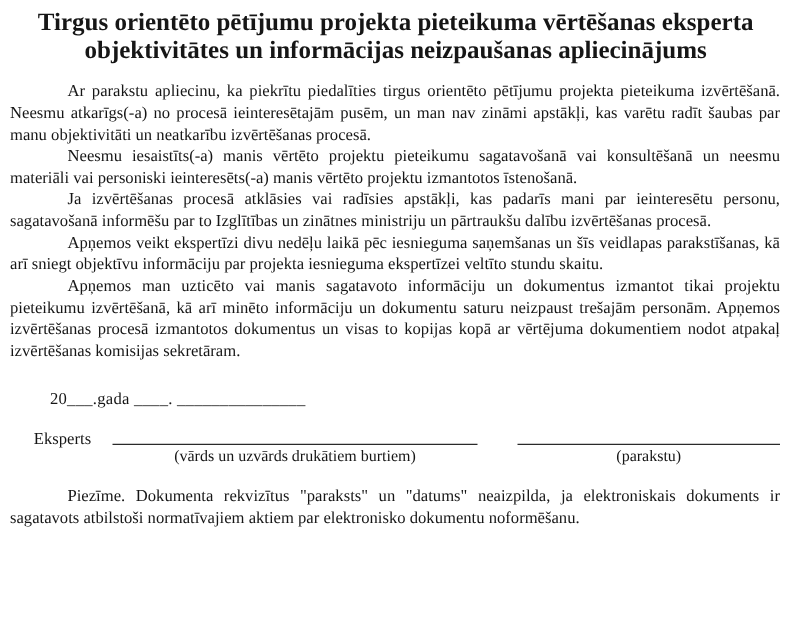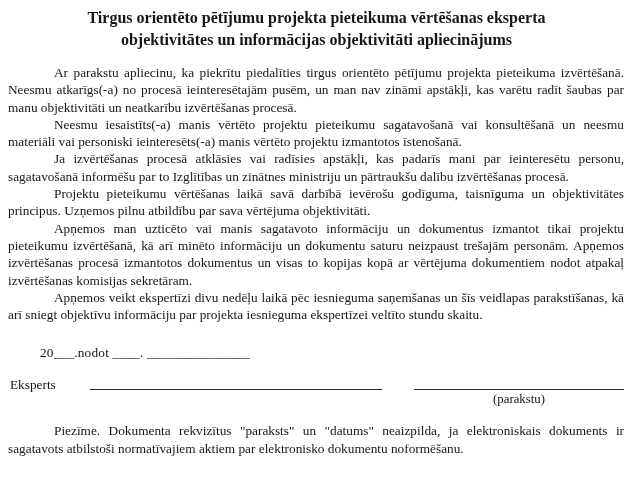--- a/index.html
+++ b/index.html
@@ -10,21 +10,21 @@
     background: #ffffff;
     font-family: "Liberation Serif", serif;
     color: #161616;
     position: relative;
     overflow: hidden;
     margin: 0;
   }
   .title {
     text-align: center;
     font-weight: bold;
-    font-size: 16px;
+    font-size: 20px;
     line-height: 22px;
     padding-top: 7px;
   }
   .content {
     margin: 13px 9px 0 8px;
     font-size: 13.3px;
     line-height: 17.3px;
     text-align: justify;
   }
   .content p {
@@ -40,20 +40,21 @@
   }
   .sig-row {
     display: flex;
     align-items: flex-start;
     margin: 13px 9px 0 10px;
     font-size: 13.3px;
   }
   .sig-label {
     width: 80px;
     padding-top: 3px;
+    text-align: center;
   }
   .sig-col-name { width: 292px; }
   .sig-gap { width: 32px; }
   .sig-col-sign { width: 210px; }
   .sig-line {
     border-bottom: 1px solid #2a2a2a;
     height: 16px;
   }
   .sig-caption {
     text-align: center;
@@ -71,38 +72,38 @@
     text-indent: 46px;
   }
 </style>
 </head>
 <body>
 
 <div class="page">
 
   <div class="title">
     <div>Tirgus orientēto pētījumu projekta pieteikuma vērtēšanas eksperta</div>
-    <div>objektivitātes un informācijas objektivitāti apliecinājums</div>
+    <div>objektivitātes un informācijas neizpaušanas apliecinājums</div>
   </div>
 
   <div class="content">
     <p>Ar parakstu apliecinu, ka piekrītu piedalīties tirgus orientēto pētījumu projekta pieteikuma izvērtēšanā. Neesmu atkarīgs(-a) no procesā ieinteresētajām pusēm, un man nav zināmi apstākļi, kas varētu radīt šaubas par manu objektivitāti un neatkarību izvērtēšanas procesā.</p>
     <p>Neesmu iesaistīts(-a) manis vērtēto projektu pieteikumu sagatavošanā vai konsultēšanā un neesmu materiāli vai personiski ieinteresēts(-a) manis vērtēto projektu izmantotos īstenošanā.</p>
     <p>Ja izvērtēšanas procesā atklāsies vai radīsies apstākļi, kas padarīs mani par ieinteresētu personu, sagatavošanā informēšu par to Izglītības un zinātnes ministriju un pārtraukšu dalību izvērtēšanas procesā.</p>
-    <p>Projektu pieteikumu vērtēšanas laikā savā darbībā ievērošu godīguma, taisnīguma un objektivitātes principus. Uzņemos pilnu atbildību par sava vērtējuma objektivitāti.</p>
+    <p>Apņemos veikt ekspertīzi divu nedēļu laikā pēc iesnieguma saņemšanas un šīs veidlapas parakstīšanas, kā arī sniegt objektīvu informāciju par projekta iesnieguma  ekspertīzei veltīto stundu skaitu.</p>
     <p>Apņemos man uzticēto vai manis sagatavoto informāciju un dokumentus izmantot tikai projektu pieteikumu izvērtēšanā, kā arī minēto informāciju un dokumentu saturu neizpaust trešajām personām. Apņemos izvērtēšanas procesā izmantotos dokumentus un visas to kopijas kopā ar vērtējuma dokumentiem nodot atpakaļ izvērtēšanas komisijas sekretāram.</p>
-    <p>Apņemos veikt ekspertīzi divu nedēļu laikā pēc iesnieguma saņemšanas un šīs veidlapas parakstīšanas, kā arī sniegt objektīvu informāciju par projekta iesnieguma  ekspertīzei veltīto stundu skaitu.</p>
   </div>
 
-  <div class="date-line">20___.nodot ____. _______________</div>
+  <div class="date-line">20___.gada ____. _______________</div>
 
   <div class="sig-row">
     <div class="sig-label">Eksperts</div>
     <div class="sig-col-name">
       <div class="sig-line"></div>
+      <div class="sig-caption">(vārds un uzvārds drukātiem burtiem)</div>
     </div>
     <div class="sig-gap"></div>
     <div class="sig-col-sign">
       <div class="sig-line"></div>
       <div class="sig-caption">(parakstu)</div>
     </div>
   </div>
 
   <div class="note">
     <p>Piezīme. Dokumenta rekvizītus "paraksts" un "datums" neaizpilda, ja elektroniskais dokuments ir sagatavots atbilstoši normatīvajiem aktiem par elektronisko dokumentu noformēšanu.</p>

